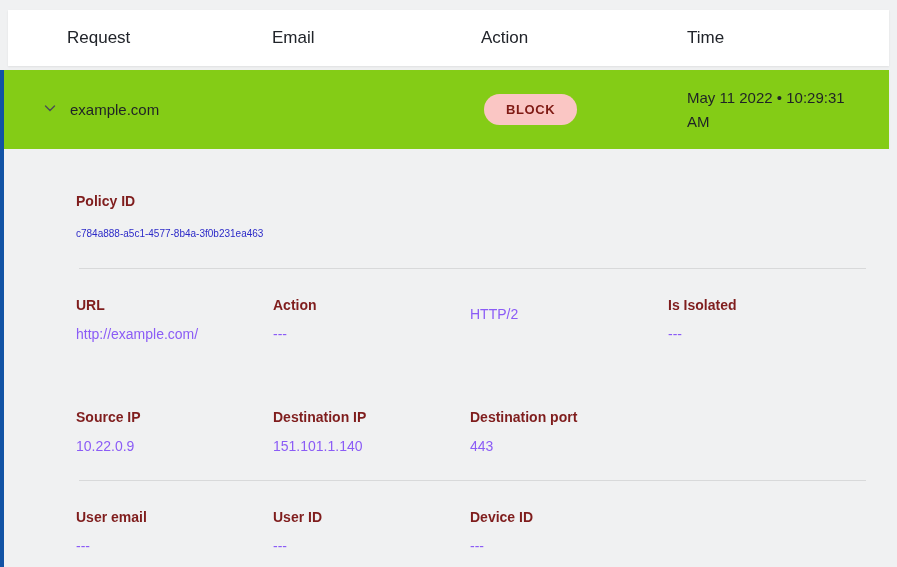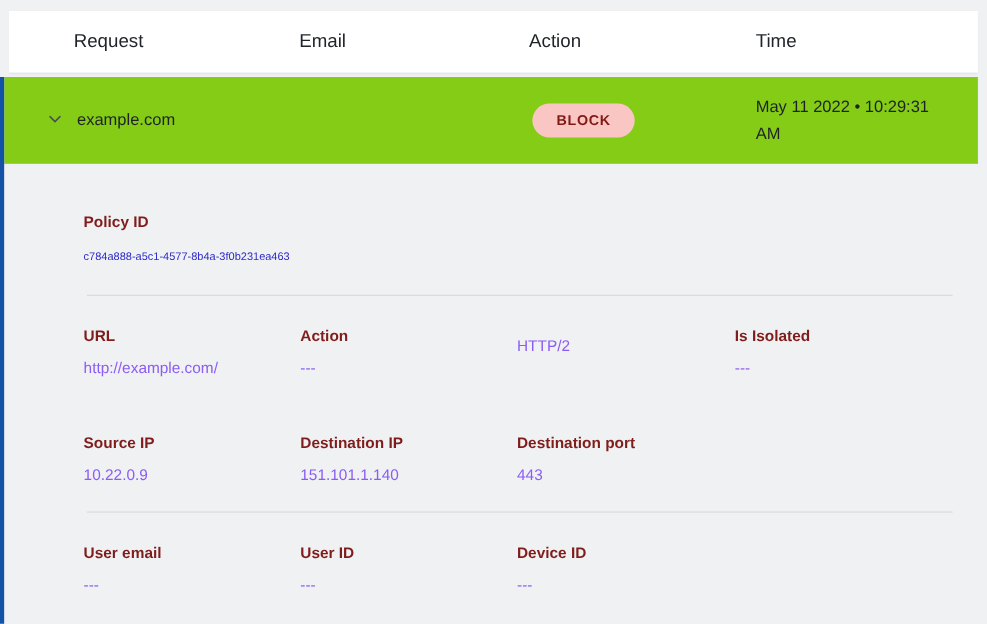--- a/index.html
+++ b/index.html
@@ -105,21 +105,21 @@
   }
   .divider {
     height: 1px;
     background: #d8d9da;
     margin: 24px 0 26px 3px;
   }
   .field-grid {
     display: grid;
     grid-template-columns: 197px 197px 198px 1fr;
   }
-  .field-grid + .field-grid { margin-top: 48px; }
+  .field-grid + .field-grid { margin-top: 63px; }
 </style>
 </head>
 <body>
 
 <div class="page">
 
   <div class="header-card">
     <div class="col-label">Request</div>
     <div class="col-label">Email</div>
     <div class="col-label">Action</div>

